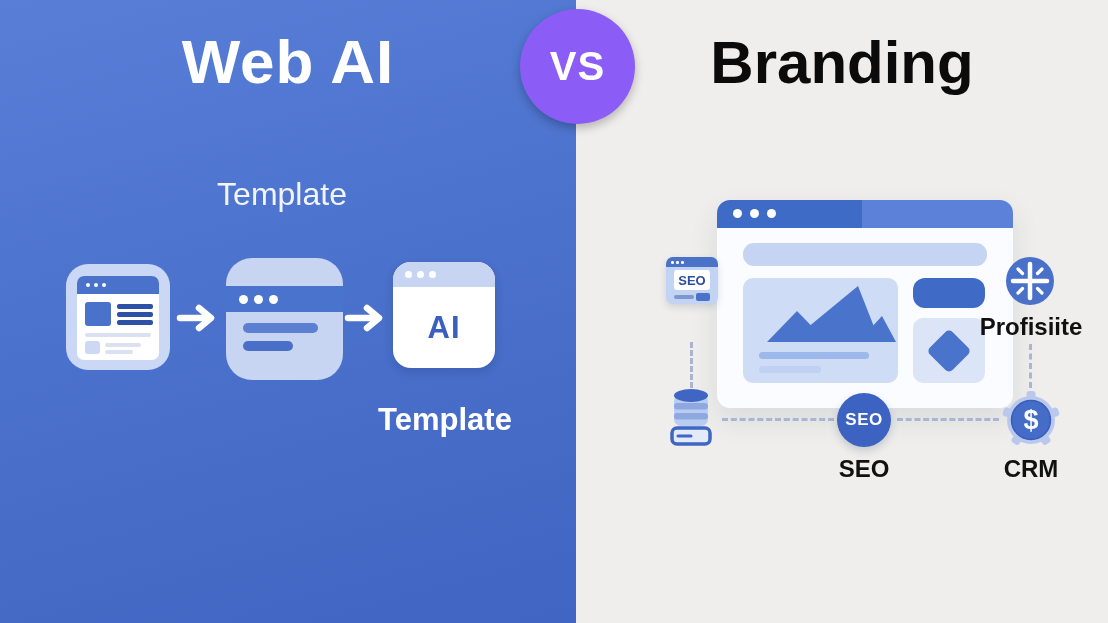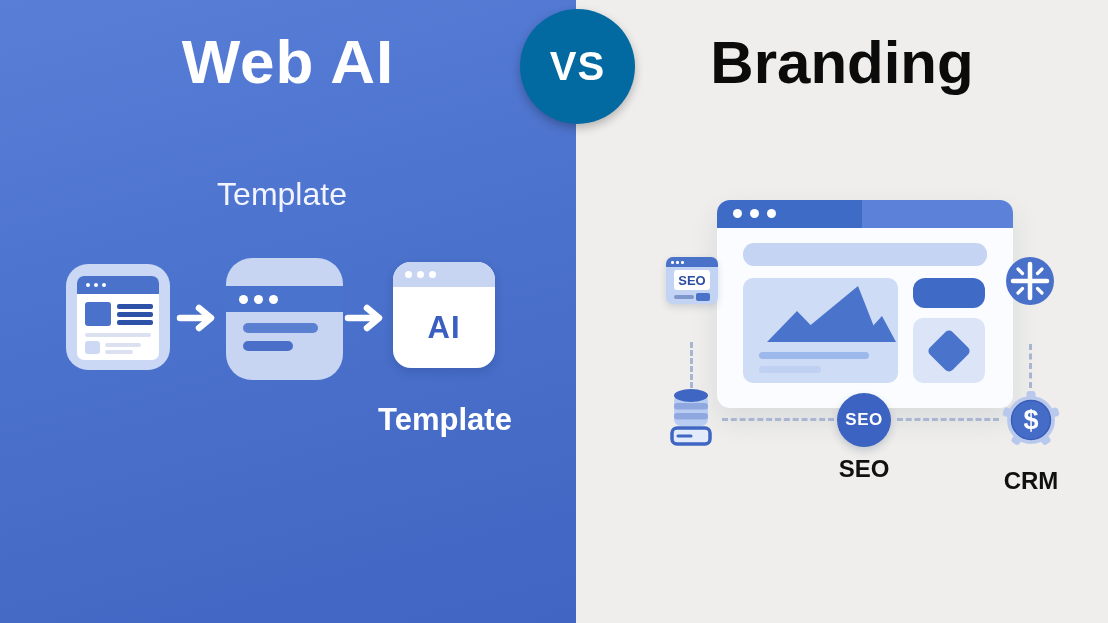--- a/index.html
+++ b/index.html
@@ -14,21 +14,21 @@
   .left-bg{left:0;top:0;width:576px;height:623px;
     background:linear-gradient(165deg,#587ed8 0%,#4b72cc 45%,#4065c2 100%);}
   .right-bg{left:576px;top:0;width:532px;height:623px;background:#efeeec;}
 
   
   .left-title{left:0;top:26px;width:576px;text-align:center;
     font-size:62px;font-weight:800;color:#ffffff;letter-spacing:1px;}
   .right-title{left:576px;top:28px;width:532px;text-align:center;
     font-size:60px;font-weight:800;color:#0b0b0b;}
   .vs-badge{left:520px;top:9px;width:115px;height:115px;border-radius:50%;
-    background:#0369a1;display:flex;align-items:center;justify-content:center;
+    background:#8b5cf6;display:flex;align-items:center;justify-content:center;
     box-shadow:0 4px 10px rgba(0,0,0,.25);}
   .vs-badge span{font-size:40px;font-weight:800;color:#fff;letter-spacing:1px;}
 
   
   .template-top{left:132px;top:176px;width:300px;text-align:center;
     font-size:32px;font-weight:500;color:#f2f5ff;}
   .tagline{left:6px;top:400px;width:240px;text-align:center;
     font-size:31px;font-weight:600;color:#ffffff;line-height:44px;}
   .template-bottom{left:345px;top:402px;width:200px;text-align:center;
     font-size:31px;font-weight:600;color:#ffffff;}
@@ -104,21 +104,21 @@
   .hdash1{left:722px;top:418px;width:112px;}
   .hdash2{left:897px;top:418px;width:102px;}
 
   
   .rlabel{transform:translateX(-50%);white-space:nowrap;
     font-size:24px;font-weight:600;color:#101010;}
   .lbl-structure{left:694px;top:311px;}
   .lbl-profile{left:1031px;top:313px;}
   .lbl-content{left:696px;top:455px;}
   .lbl-seo{left:864px;top:455px;}
-  .lbl-crm{left:1031px;top:455px;margin-top:12px;}
+  .lbl-crm{left:1031px;top:455px;}
 </style>
 </head>
 <body>
 
 <div class="stage">
 
   <div class="abs left-bg"></div>
   <div class="abs right-bg"></div>
 
   <div class="abs left-title">Web AI</div>
@@ -218,20 +218,21 @@
       <line x1="9" y1="26" x2="43" y2="26"></line>
     </g>
     <g stroke="#ffffff" stroke-width="3.2" stroke-linecap="round">
       <line x1="14" y1="14" x2="18.5" y2="18.5"></line>
       <line x1="38" y1="14" x2="33.5" y2="18.5"></line>
       <line x1="14" y1="38" x2="18.5" y2="33.5"></line>
       <line x1="38" y1="38" x2="33.5" y2="33.5"></line>
     </g>
   </svg>
 
+  <div class="abs rlabel lbl-profile">Profisiite</div>
 
   <div class="abs vdash vdash1"></div>
   <div class="abs vdash vdash2"></div>
   <div class="abs hdash hdash1"></div>
   <div class="abs hdash hdash2"></div>
 
   <svg class="abs db-icon" width="54" height="64" viewBox="0 0 54 64">
     <rect x="10" y="8" width="34" height="32" rx="7" fill="#b9cdf2"></rect>
     <rect x="10" y="17" width="34" height="6.5" rx="3.2" fill="#8fa9e0"></rect>
     <rect x="10" y="27" width="34" height="6.5" rx="3.2" fill="#8fa9e0"></rect>

